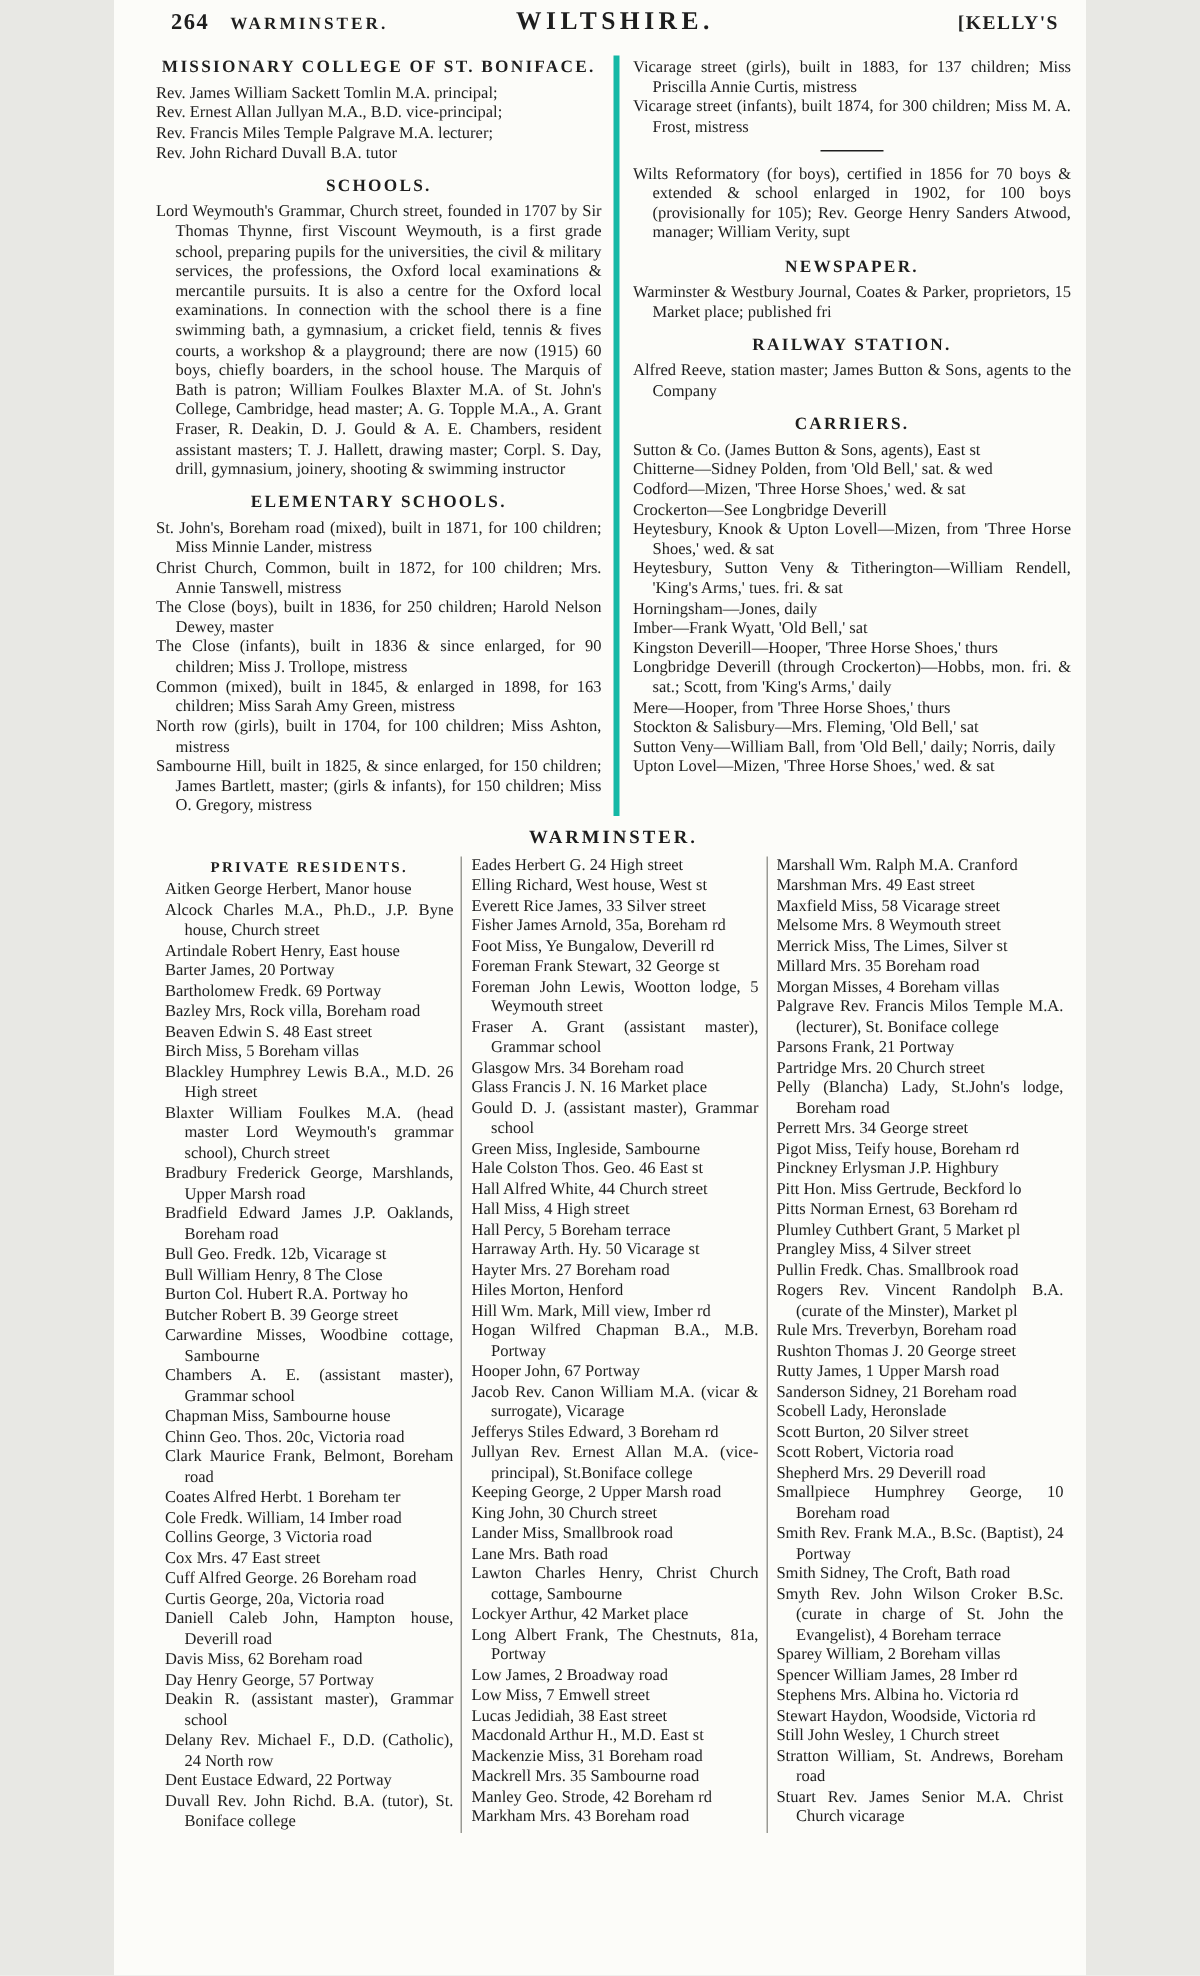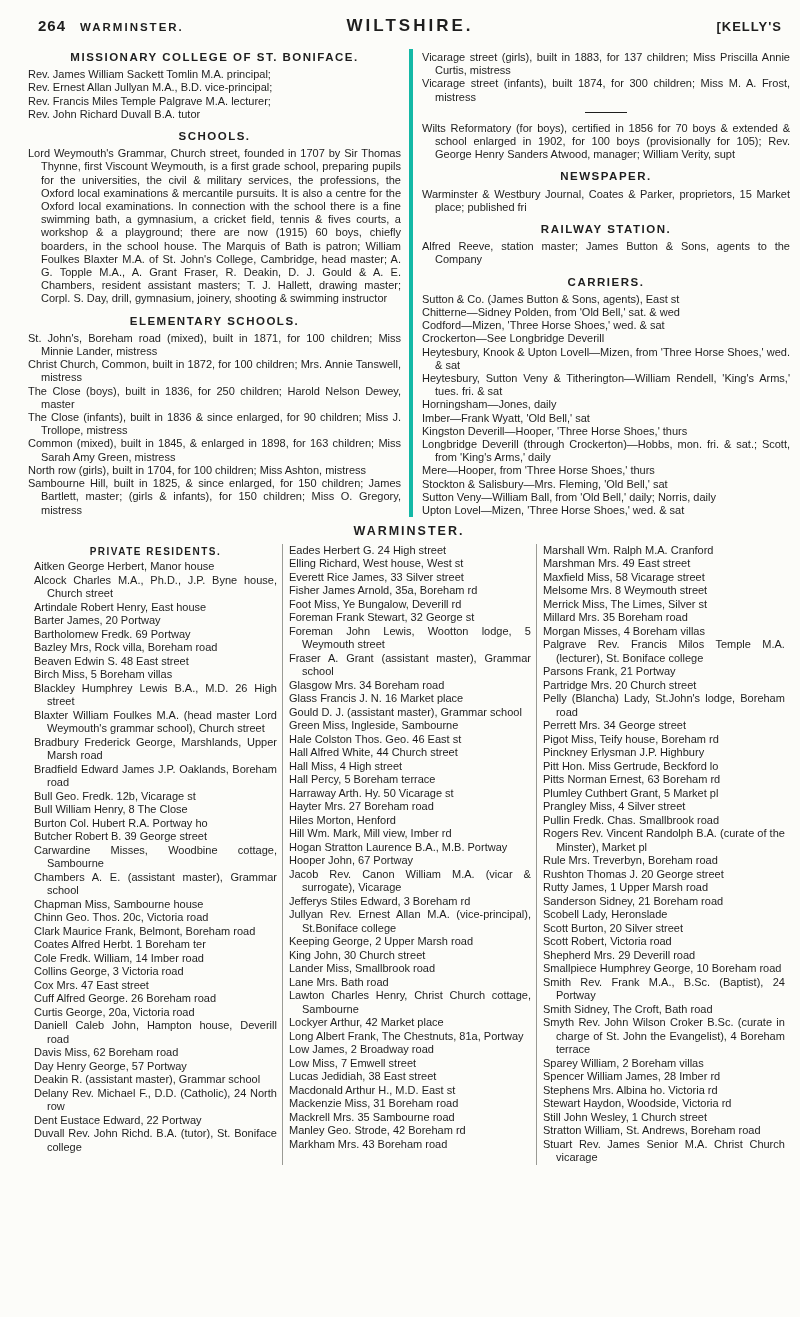--- a/index.html
+++ b/index.html
@@ -1,28 +1,28 @@
 <!DOCTYPE html>
 <html style="--paper: #fcfcf9; --ink: #1e1e1e;"><head>
 <meta charset="utf-8">
 <style>
   :root { --paper:#fcfcf9; --ink:#1e1e1e; }
   * { margin:0; padding:0; box-sizing:border-box; }
   html,body { background:#e8e8e4; }
   .page {
     position:relative;
-    width:800px; height:1317px;
+    width:648px; height:1317px;
     margin:0 auto;
     background:var(--paper);
     color:var(--ink);
-    font-family:Liberation Sans, sans-serif;
+    font-family:Liberation Serif, serif;
     font-size:11px;
     line-height:13.2px;
     overflow:hidden;
-    padding:17px 10px 6px 28px;
+    padding:5px 10px 6px 28px;
   }
   
   .running-head {
     display:flex; align-items:baseline;
     padding:2px 4px 0 10px;
     height:30px;
   }
   .head-left { flex:1; display:flex; align-items:baseline; gap:14px; }
   .page-num { font-size:15px; font-weight:bold; letter-spacing:1px; }
   .head-town { font-size:11.5px; font-weight:bold; letter-spacing:2px; }
@@ -203,21 +203,21 @@
           <div class="entry">Gould D. J. (assistant master), Grammar school</div>
           <div class="entry">Green Miss, Ingleside, Sambourne</div>
           <div class="entry">Hale Colston Thos. Geo. 46 East st</div>
           <div class="entry">Hall Alfred White, 44 Church street</div>
           <div class="entry">Hall Miss, 4 High street</div>
           <div class="entry">Hall Percy, 5 Boreham terrace</div>
           <div class="entry">Harraway Arth. Hy. 50 Vicarage st</div>
           <div class="entry">Hayter Mrs. 27 Boreham road</div>
           <div class="entry">Hiles Morton, Henford</div>
           <div class="entry">Hill Wm. Mark, Mill view, Imber rd</div>
-          <div class="entry">Hogan Stratton Laurence B.A., M.B. Portway</div>
+          <div class="entry">Hogan Wilfred Chapman B.A., M.B. Portway</div>
           <div class="entry">Hooper John, 67 Portway</div>
           <div class="entry">Jacob Rev. Canon William M.A. (vicar &amp; surrogate), Vicarage</div>
           <div class="entry">Jefferys Stiles Edward, 3 Boreham rd</div>
           <div class="entry">Jullyan Rev. Ernest Allan M.A. (vice-principal), St.Boniface college</div>
           <div class="entry">Keeping George, 2 Upper Marsh road</div>
           <div class="entry">King John, 30 Church street</div>
           <div class="entry">Lander Miss, Smallbrook road</div>
           <div class="entry">Lane Mrs. Bath road</div>
           <div class="entry">Lawton Charles Henry, Christ Church cottage, Sambourne</div>
           <div class="entry">Lockyer Arthur, 42 Market place</div>

